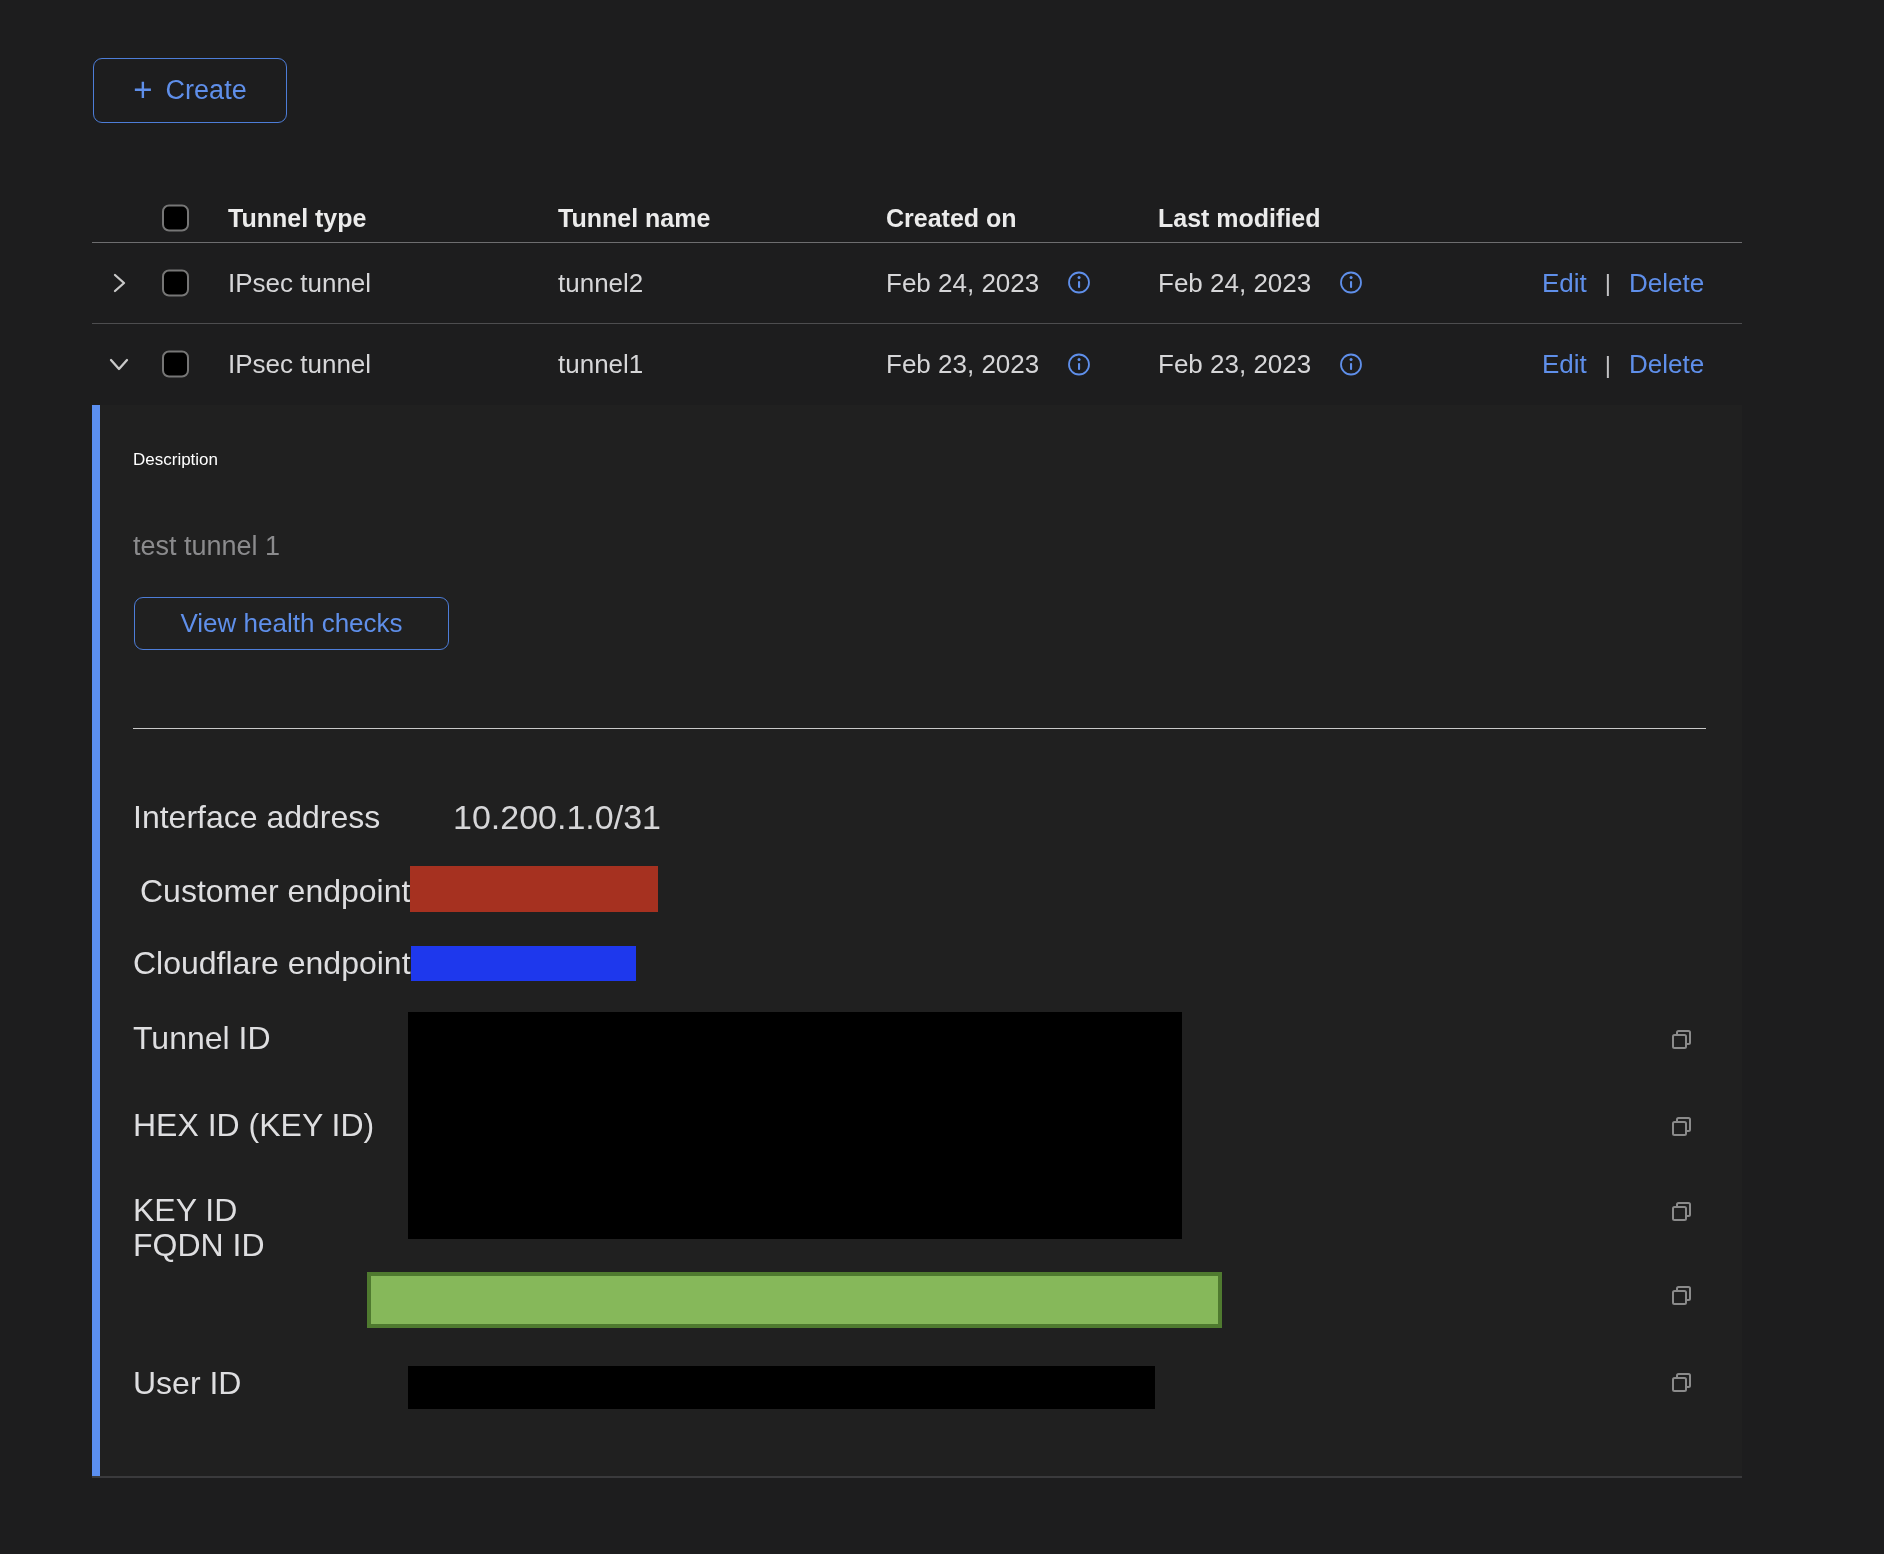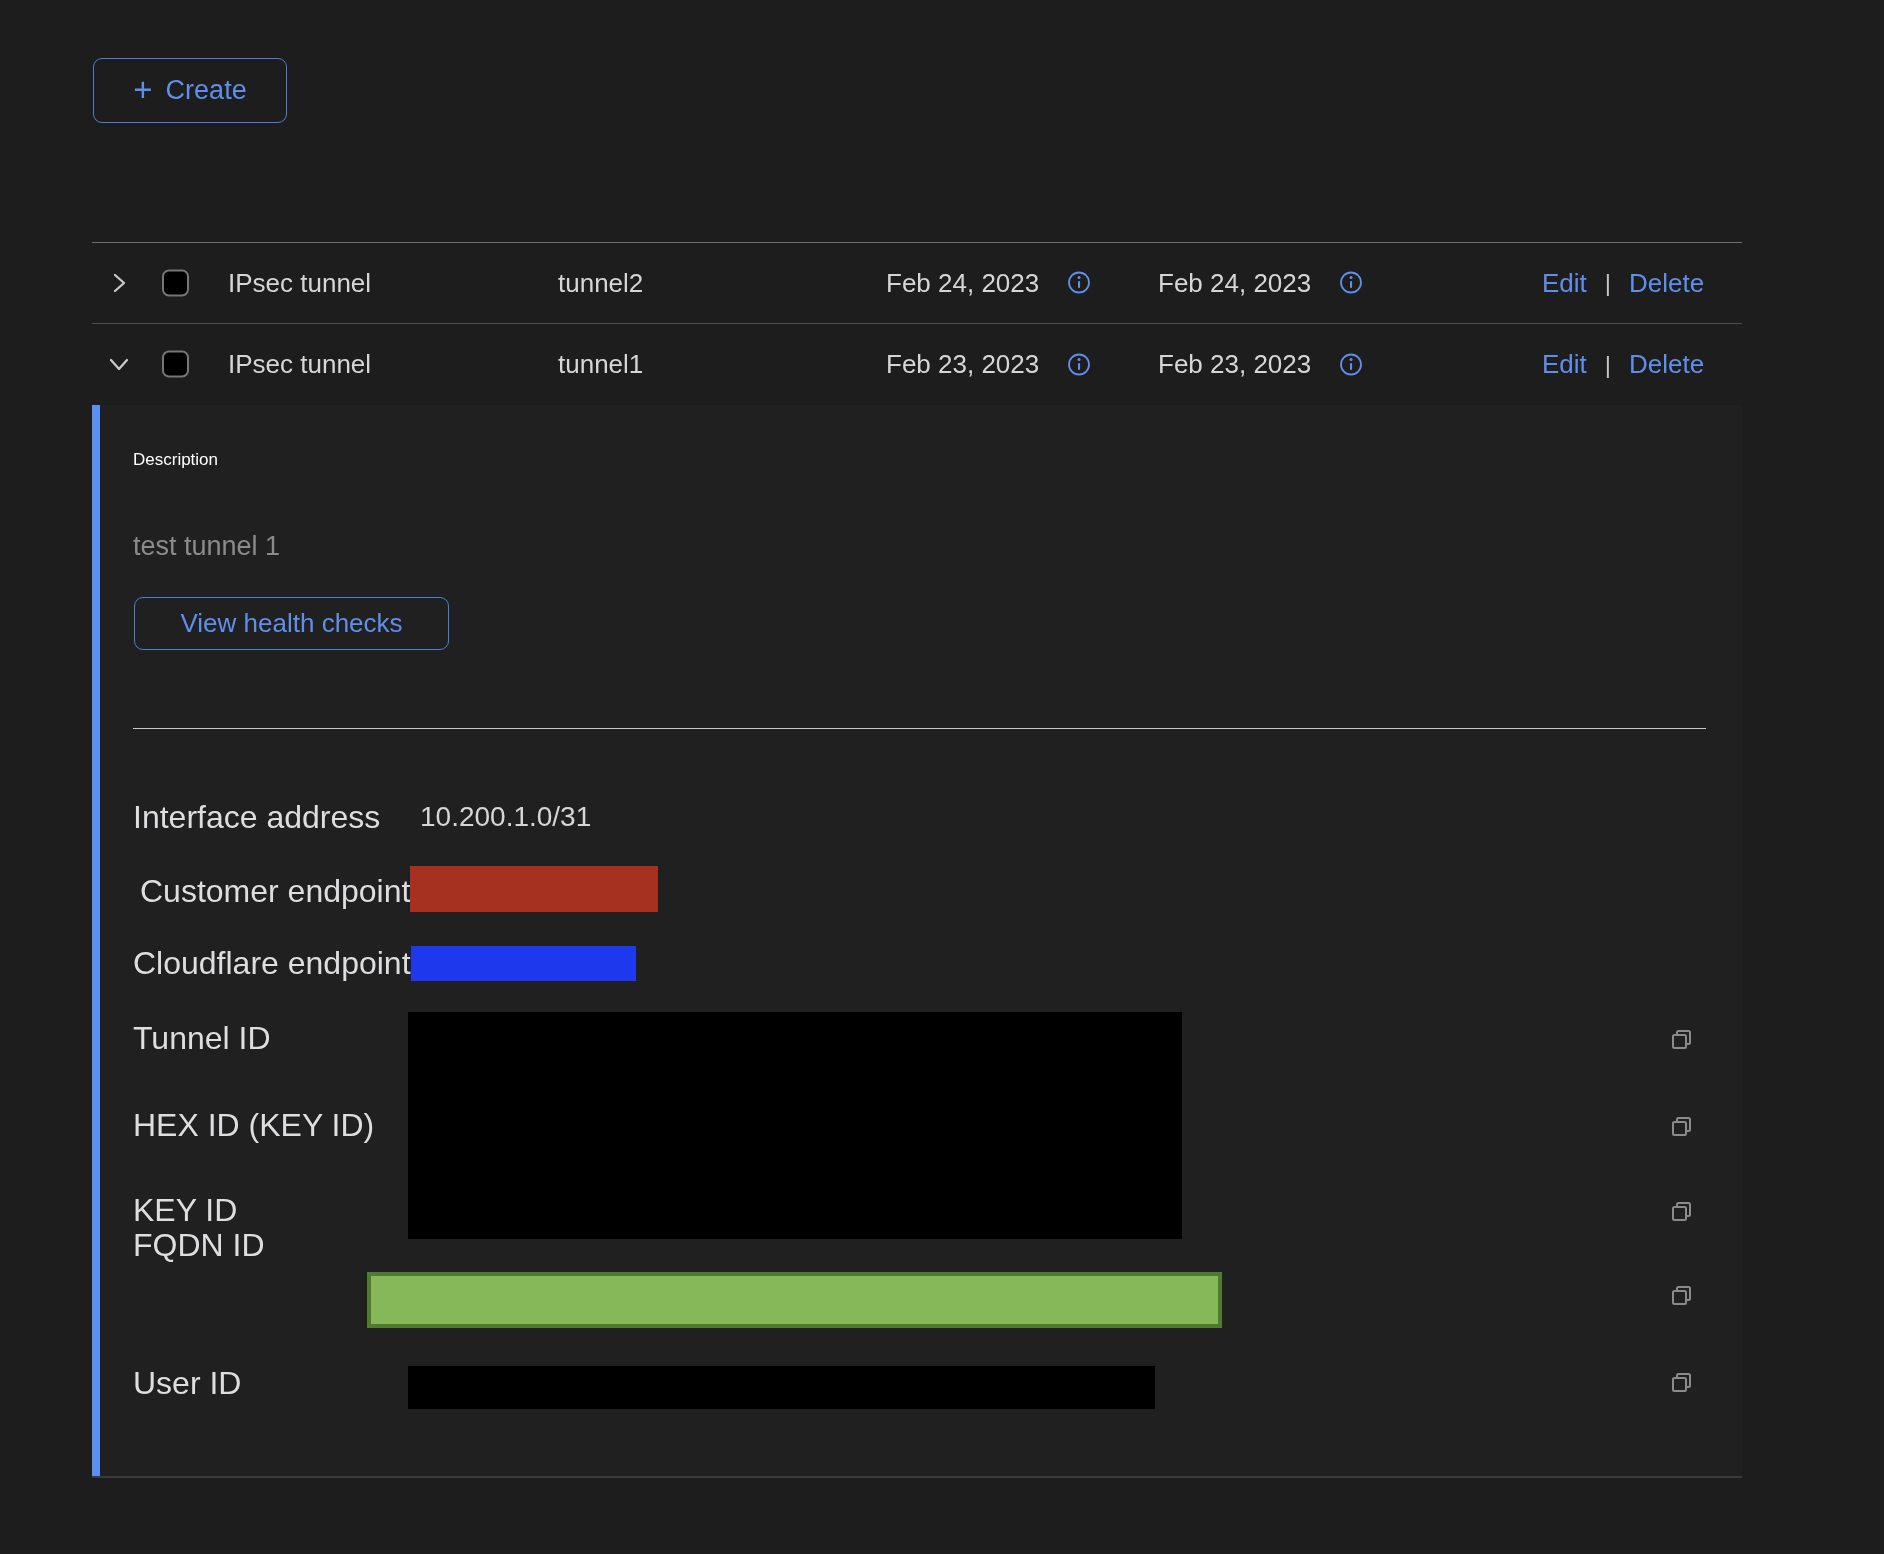--- a/index.html
+++ b/index.html
@@ -52,21 +52,21 @@
   
   .p-abs{position:absolute;white-space:nowrap}
   .lbl{font-size:32px;color:#dedee0;line-height:36px}
   .d-desc{left:41px;top:45px;font-size:17px;font-weight:400;color:#ffffff}
   .d-descval{left:41px;top:126px;font-size:27px;color:var(--muted)}
   .health-btn{left:42px;top:192px;width:315px;height:53px;display:flex;align-items:center;
     justify-content:center;background:transparent;border:1.5px solid var(--accent_border);
     border-radius:9px;color:var(--accent);font-size:26px;cursor:pointer;font-family:inherit}
   .hr-light{left:41px;top:323px;width:1573px;height:1px;background:var(--divider_light)}
   .l-interface{left:41px;top:394px}
-  .v-interface{left:328px;top:394px;font-size:28px;color:var(--text);line-height:36px}
+  .v-interface{left:361px;top:394px;font-size:34px;color:var(--text);line-height:36px}
   .l-customer{left:48px;top:468px}
   .l-cloudflare{left:41px;top:540px}
   .l-tunnelid{left:41px;top:615px}
   .l-hexid{left:41px;top:702px}
   .l-keyid{left:41px;top:787px}
   .l-fqdnid{left:41px;top:822px}
   .l-userid{left:41px;top:960px}
   .block{position:absolute}
   .b-red{left:318px;top:461px;width:248px;height:46px;background:var(--redact_red)}
   .b-blue{left:319px;top:541px;width:225px;height:35px;background:var(--redact_blue)}
@@ -81,20 +81,27 @@
 </head>
 <body>
 
 <div class="canvas">
 
   <button class="create-btn">
     <span class="plus">+</span>
     <span>Create</span>
   </button>
 
+  <div class="thead">
+    <span class="cb c-chk"></span>
+    <span class="col hdr c-type">Tunnel type</span>
+    <span class="col hdr c-name">Tunnel name</span>
+    <span class="col hdr c-created">Created on</span>
+    <span class="col hdr c-modified">Last modified</span>
+  </div>
   <div class="hr hr-header"></div>
 
   <div class="trow row1">
     <span class="chev">
       <svg width="24" height="24" viewBox="0 0 24 24">
           <polyline points="8,4 17,12 8,20" fill="none" stroke="currentColor" stroke-width="2.3" stroke-linecap="round" stroke-linejoin="round"></polyline>
         </svg>
     </span>
     <span class="cb c-chk"></span>
     <span class="col c-type">IPsec tunnel</span>

